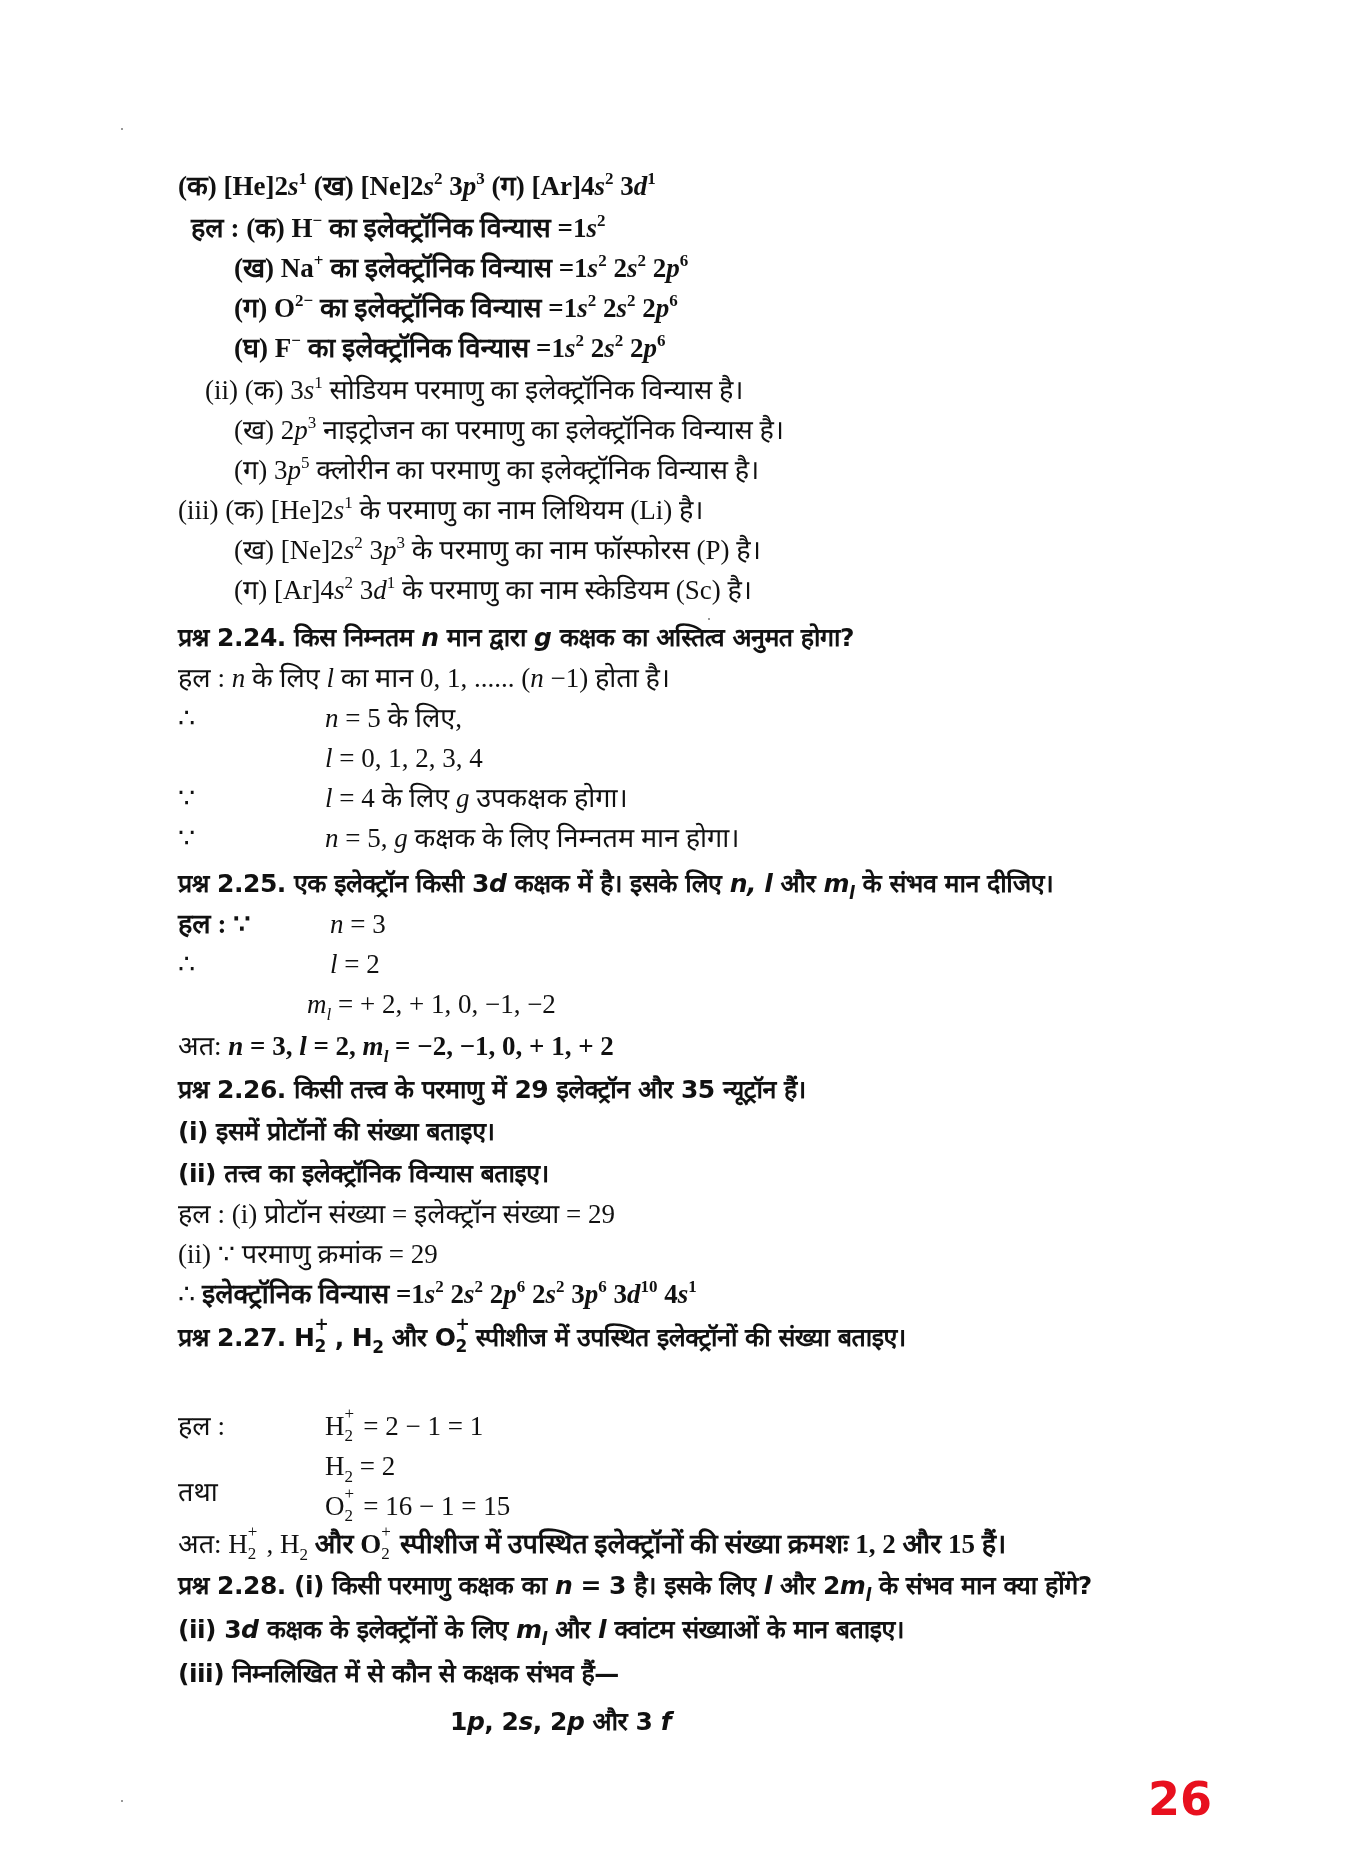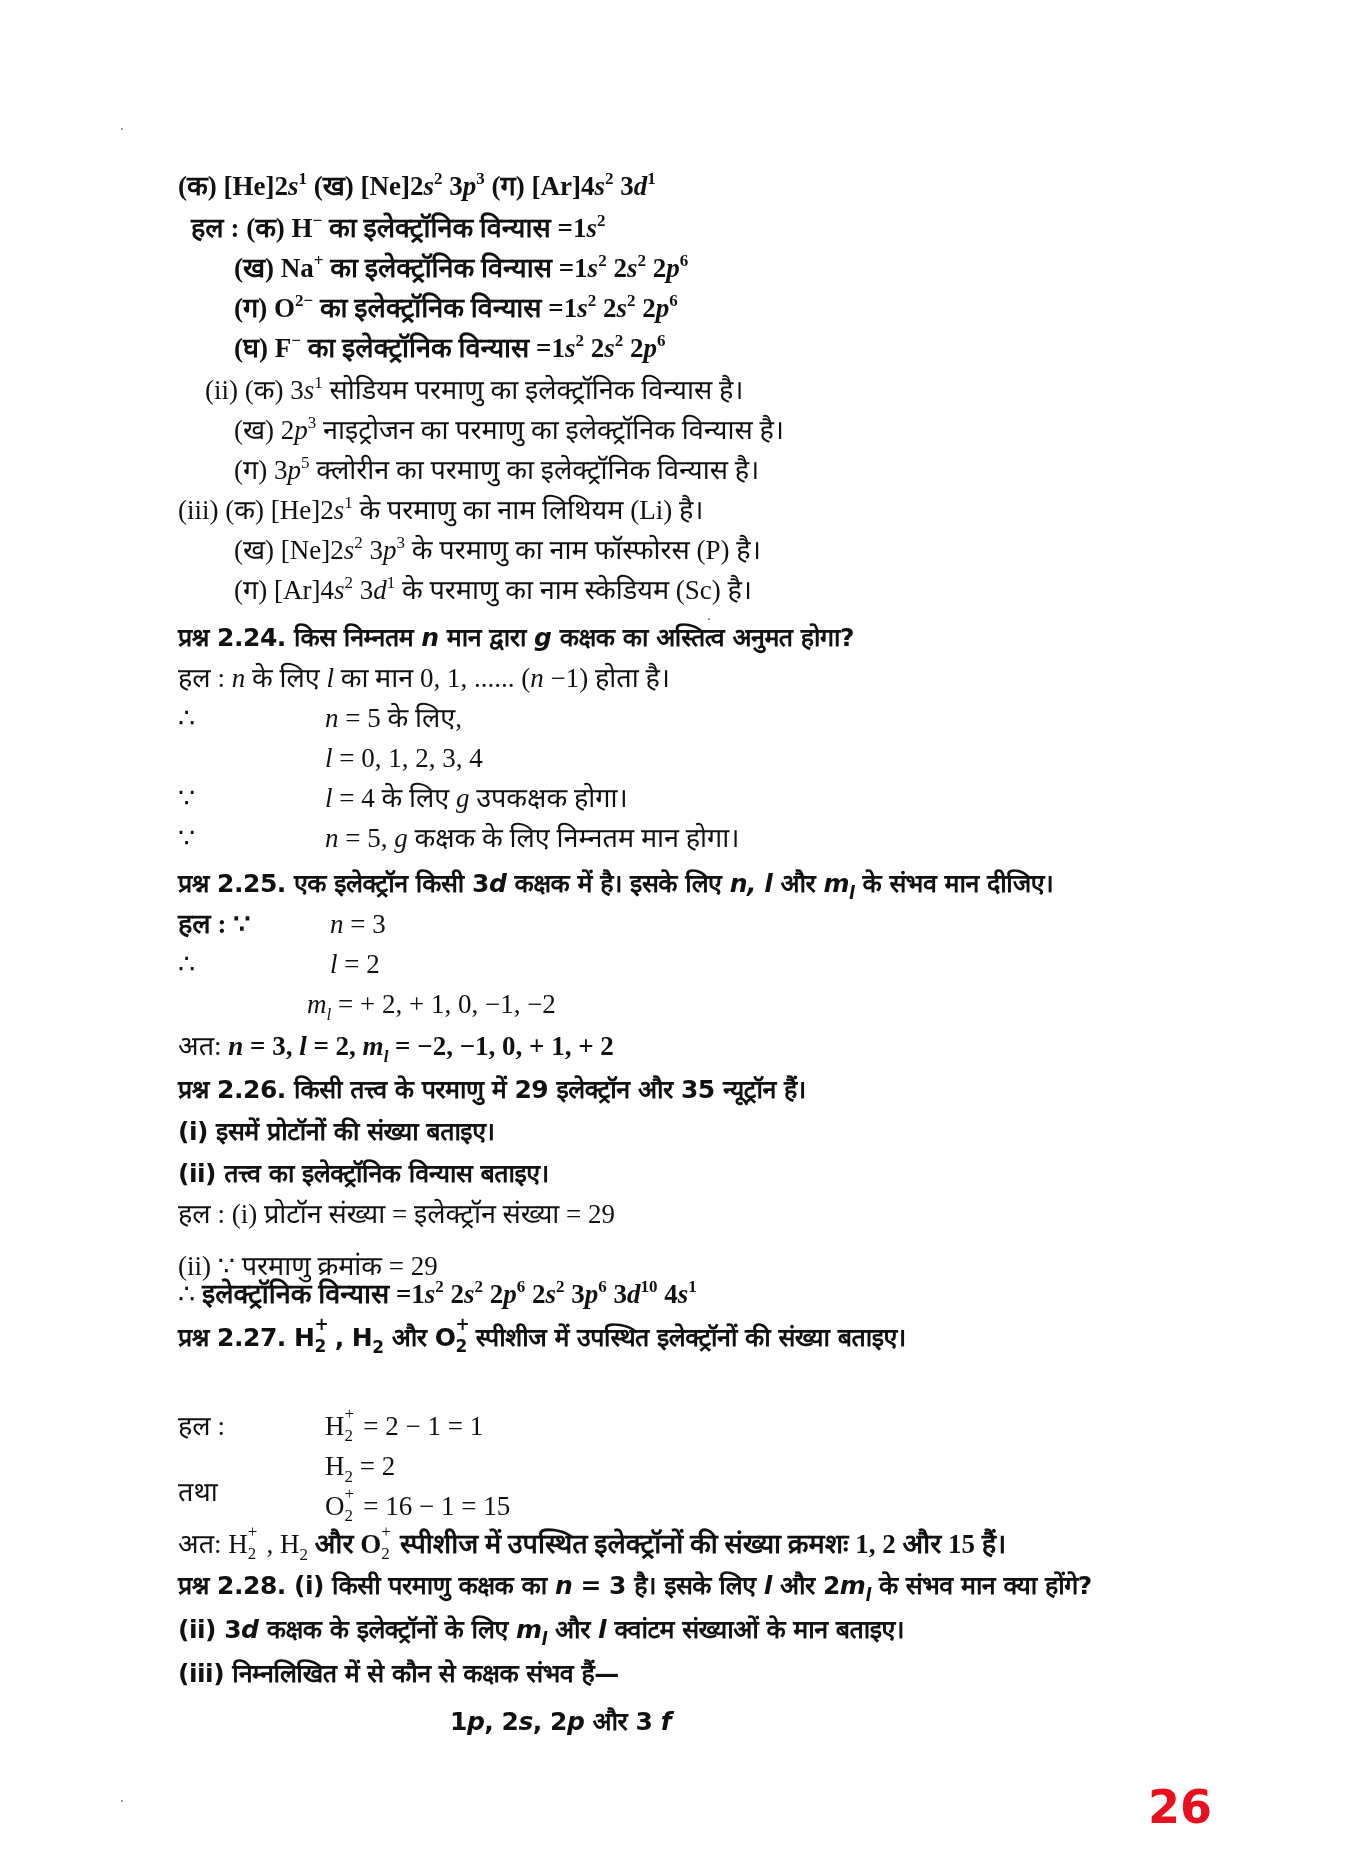--- a/index.html
+++ b/index.html
@@ -10,21 +10,21 @@
   .b { font-weight: bold; }
   .i { font-style: italic; }
   .bi { font-weight: bold; font-style: italic; }
   .sup { font-size: 17px; vertical-align: 11px; line-height: 0; }
   .sub { font-size: 17px; vertical-align: -7px; line-height: 0; }
   .supsub { display: inline-block; position: relative; width: 12px; height: 10px; }
   .supsub .s1 { position: absolute; left: 0; top: -20px; font-size: 17px; line-height: 17px; }
   .supsub .s2 { position: absolute; left: 0; top: 2px; font-size: 17px; line-height: 17px; }
   .heading { font-weight: bold; font-family: "DejaVu Sans", "Liberation Sans", sans-serif; font-size: 25px; letter-spacing: -0.5px; }
   .page-number { position: absolute; left: 1148px; top: 1772px; font-family: "DejaVu Sans", "Liberation Sans", sans-serif;
-                 font-weight: bold; font-size: 46px; color: #e8101e; margin-top: 8px; }
+                 font-weight: bold; font-size: 46px; color: #e8101e; }
   .dot { position: absolute; width: 2px; height: 2px; background: #999; }
 </style>
 </head>
 <body>
 
 <div class="page">
   <div id="lines">
       <div class="line" style="left: 178px; top: 170px;"><span class="b">(क) </span><span class="b">[He]2</span><span class="bi">s</span><span class="sup b">1</span><span class="b">        (ख) </span><span class="b">[Ne]2</span><span class="bi">s</span><span class="sup b">2</span><span class="b"> 3</span><span class="bi">p</span><span class="sup b">3</span><span class="b"> (ग) </span><span class="b">[Ar]4</span><span class="bi">s</span><span class="sup b">2</span><span class="b"> 3</span><span class="bi">d</span><span class="sup b">1</span></div>
       <div class="line" style="left: 191px; top: 212px;"><span class="b">हल : (क) H</span><span class="sup b">−</span><span class="b"> का इलेक्ट्रॉनिक विन्यास =1</span><span class="bi">s</span><span class="sup b">2</span></div>
       <div class="line" style="left: 234px; top: 252px;"><span class="b">(ख) Na</span><span class="sup b">+</span><span class="b">  का इलेक्ट्रॉनिक विन्यास =1</span><span class="bi">s</span><span class="sup b">2</span><span class="b"> 2</span><span class="bi">s</span><span class="sup b">2</span><span class="b"> 2</span><span class="bi">p</span><span class="sup b">6</span></div>
@@ -49,21 +49,21 @@
       <div class="line" style="left: 178px; top: 908px;"><span class="b">हल :  ∵</span></div>
       <div class="line" style="left: 330px; top: 908px;"><span class="i">n</span><span class=""> = 3</span></div>
       <div class="line" style="left: 178px; top: 948px;"><span class="">∴</span></div>
       <div class="line" style="left: 330px; top: 948px;"><span class="i">l</span><span class=""> = 2</span></div>
       <div class="line" style="left: 307px; top: 988px;"><span class="i">m</span><span class="sub i">l</span><span class=""> = + 2, + 1, 0, −1, −2</span></div>
       <div class="line" style="left: 178px; top: 1030px;"><span class="">अत: </span><span class="bi">n</span><span class="b"> = 3, </span><span class="bi">l</span><span class="b"> = 2, </span><span class="bi">m</span><span class="sub bi">l</span><span class="b"> = −2, −1, 0, + 1, + 2</span></div>
       <div class="line heading" style="left: 178px; top: 1074px;"><span class="">प्रश्न 2.26. किसी तत्त्व के परमाणु में 29 इलेक्ट्रॉन और 35 न्यूट्रॉन हैं।</span></div>
       <div class="line heading" style="left: 178px; top: 1116px;"><span class="">(i) इसमें प्रोटॉनों की संख्या बताइए।</span></div>
       <div class="line heading" style="left: 178px; top: 1158px;"><span class="">(ii) तत्त्व का इलेक्ट्रॉनिक विन्यास बताइए।</span></div>
       <div class="line" style="left: 178px; top: 1198px;"><span class="">हल : (i) प्रोटॉन संख्या = इलेक्ट्रॉन संख्या = 29</span></div>
-      <div class="line" style="left: 178px; top: 1238px; margin-top: 12px;"><span class="">(ii) ∵ परमाणु क्रमांक = 29</span></div>
+      <div class="line" style="left: 178px; top: 1238px;"><span class="">(ii) ∵ परमाणु क्रमांक = 29</span></div>
       <div class="line" style="left: 178px; top: 1278px;"><span class="">∴    </span><span class="b">इलेक्ट्रॉनिक विन्यास =1</span><span class="bi">s</span><span class="sup b">2</span><span class="b"> 2</span><span class="bi">s</span><span class="sup b">2</span><span class="b"> 2</span><span class="bi">p</span><span class="sup b">6</span><span class="b"> 2</span><span class="bi">s</span><span class="sup b">2</span><span class="b"> 3</span><span class="bi">p</span><span class="sup b">6</span><span class="b"> 3</span><span class="bi">d</span><span class="sup b">10</span><span class="b"> 4</span><span class="bi">s</span><span class="sup b">1</span></div>
       <div class="line heading" style="left: 178px; top: 1322px;"><span class="">प्रश्न 2.27. H</span><span class="supsub"><span class="s1">+</span><span class="s2">2</span></span><span class=""> , H</span><span class="sub">2</span><span class="">  और O</span><span class="supsub"><span class="s1">+</span><span class="s2">2</span></span><span class="">  स्पीशीज में उपस्थित इलेक्ट्रॉनों की संख्या बताइए।</span></div>
       <div class="line" style="left: 178px; top: 1410px;"><span class="">हल :</span></div>
       <div class="line" style="left: 325px; top: 1410px;"><span class="">H</span><span class="supsub"><span class="s1">+</span><span class="s2">2</span></span><span class=""> = 2 − 1 = 1</span></div>
       <div class="line" style="left: 325px; top: 1450px;"><span class="">H</span><span class="sub">2</span><span class=""> = 2</span></div>
       <div class="line" style="left: 178px; top: 1476px;"><span class="">तथा</span></div>
       <div class="line" style="left: 325px; top: 1490px;"><span class="">O</span><span class="supsub"><span class="s1">+</span><span class="s2">2</span></span><span class=""> = 16 − 1 = 15</span></div>
       <div class="line" style="left: 178px; top: 1528px;"><span class="">अत: H</span><span class="supsub"><span class="s1">+</span><span class="s2">2</span></span><span class=""> , H</span><span class="sub">2</span><span class="b">  और O</span><span class="supsub"><span class="s1">+</span><span class="s2">2</span></span><span class="b">  स्पीशीज में उपस्थित इलेक्ट्रॉनों की संख्या क्रमशः 1, 2 और 15 हैं।</span></div>
       <div class="line heading" style="left: 178px; top: 1570px;"><span class="">प्रश्न 2.28. (i) किसी परमाणु कक्षक का </span><span class="i">n</span><span class=""> = 3 है। इसके लिए </span><span class="i">l</span><span class=""> और 2</span><span class="i">m</span><span class="sub i">l</span><span class=""> के संभव मान क्या होंगे?</span></div>
       <div class="line heading" style="left: 178px; top: 1614px;"><span class="">(ii) 3</span><span class="i">d</span><span class=""> कक्षक के इलेक्ट्रॉनों के लिए </span><span class="i">m</span><span class="sub i">l</span><span class=""> और </span><span class="i">l</span><span class=""> क्वांटम संख्याओं के मान बताइए।</span></div>

